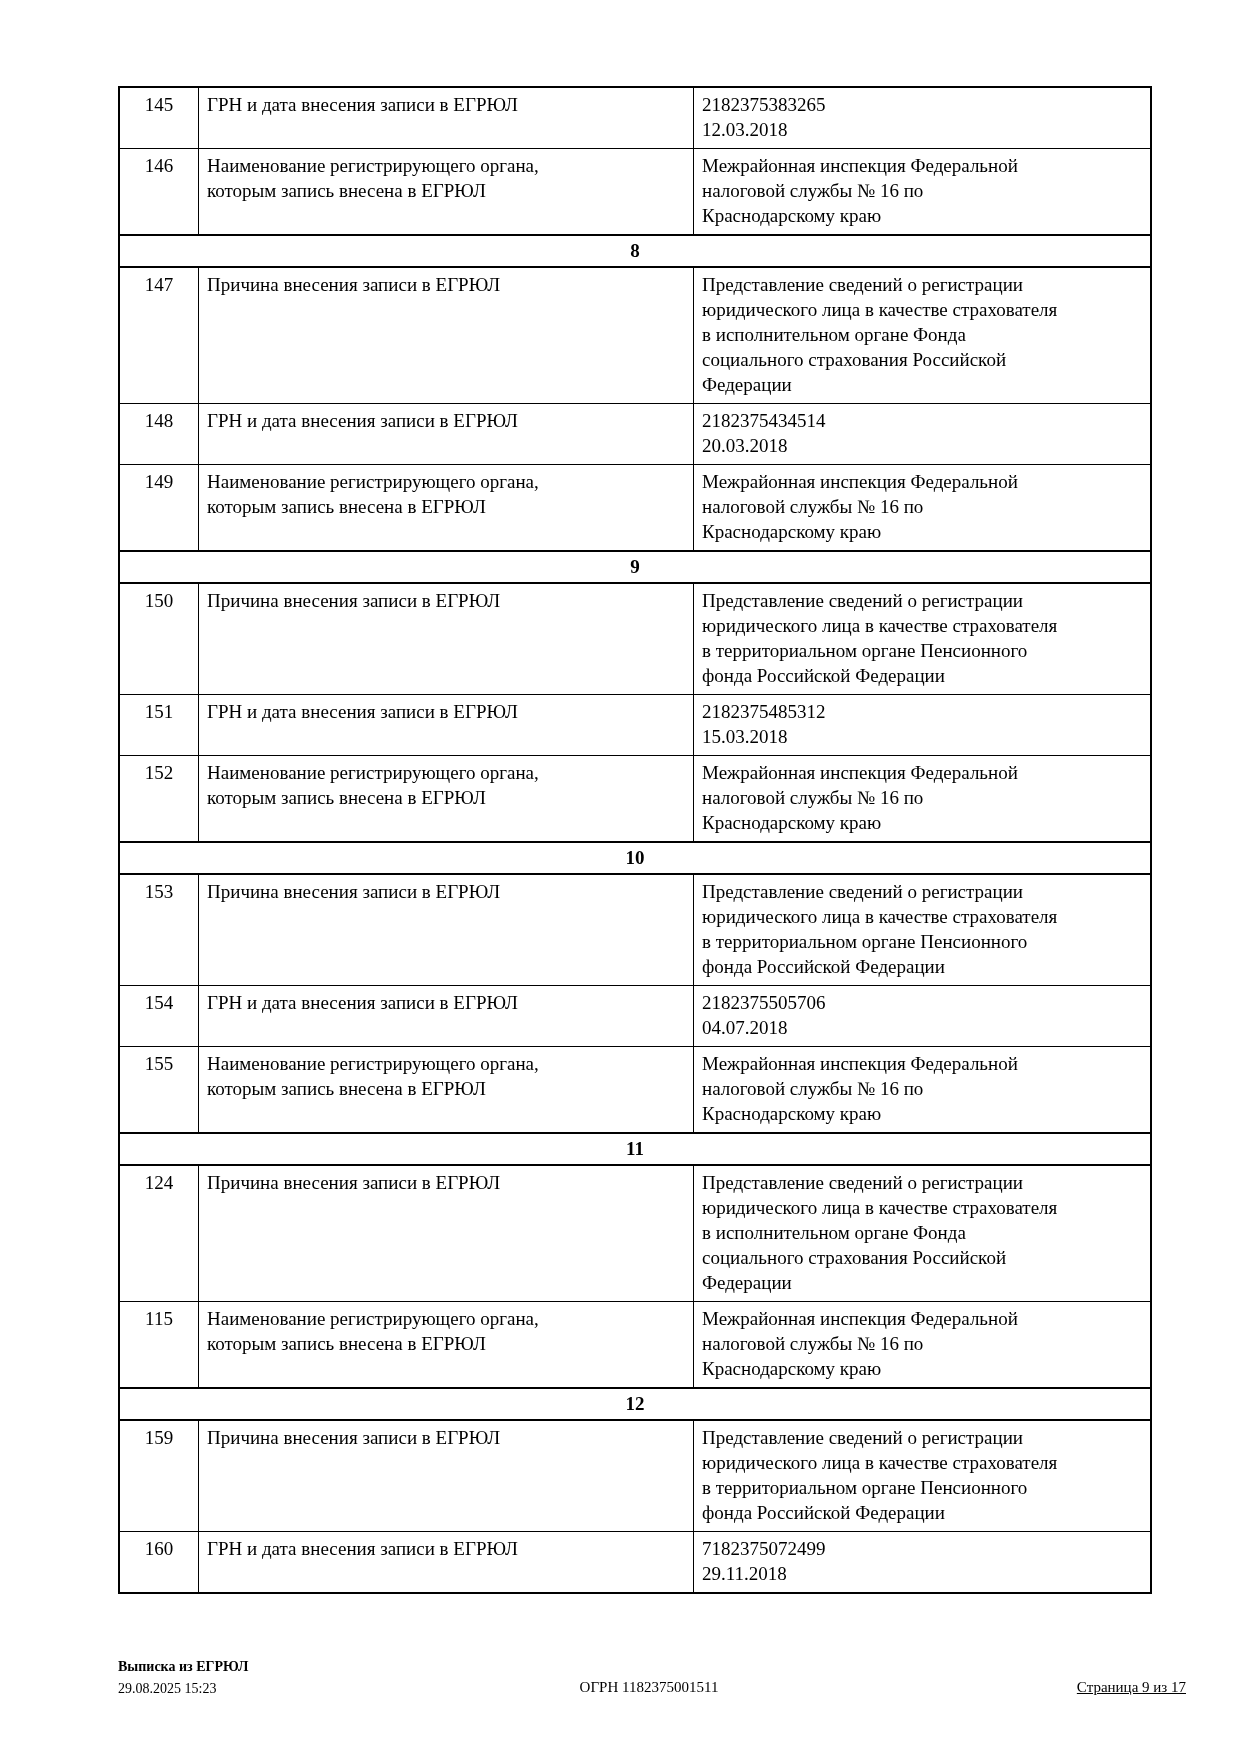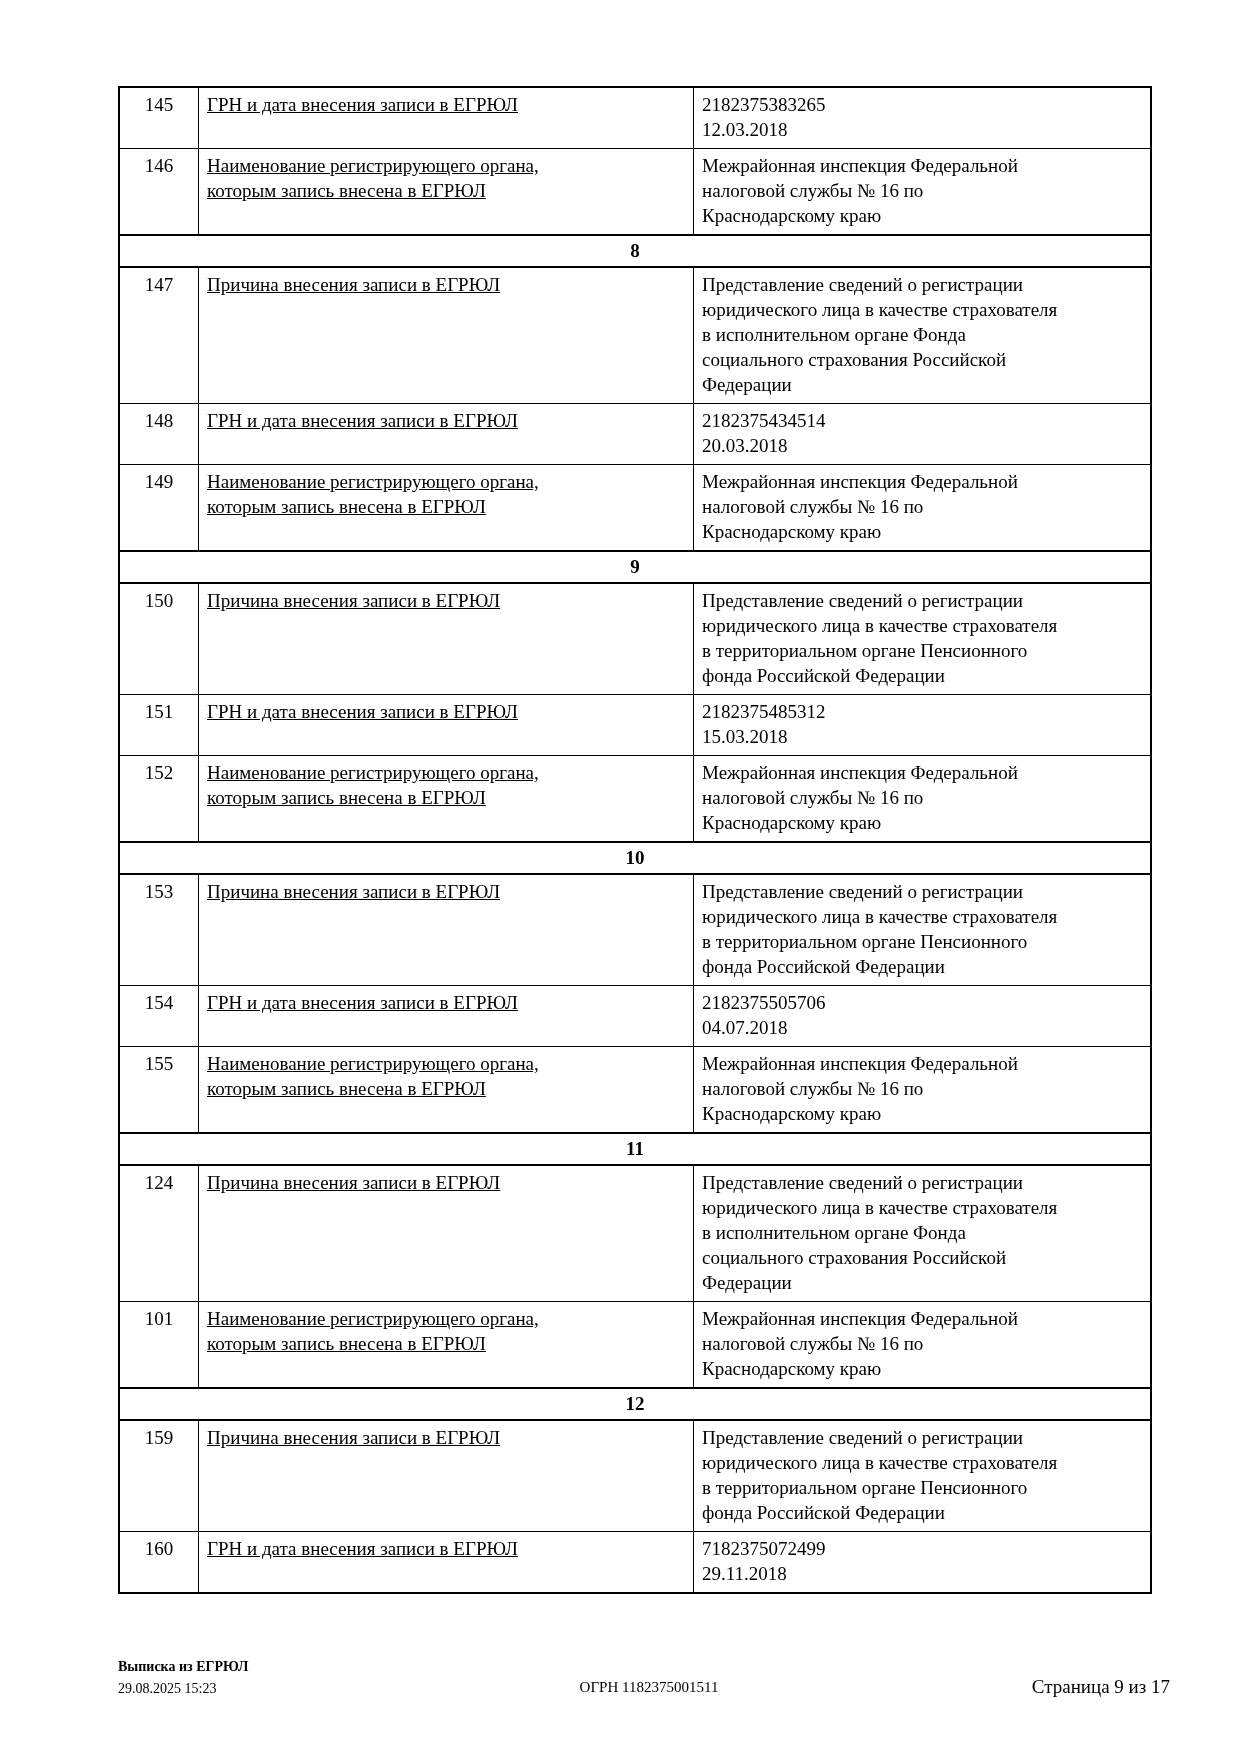--- a/index.html
+++ b/index.html
@@ -33,21 +33,20 @@
   }
   .records-table td.num {
     width: 74px;
     text-align: center;
     padding-left: 2px;
     padding-right: 2px;
   }
   .records-table td.label {
     width: 478px;
     white-space: pre-line;
-    text-decoration: underline;
   }
   .records-table td.value {
     white-space: pre-line;
   }
   .records-table tr.section-row td {
     border-top: 2px solid #000000;
     border-bottom: 2px solid #000000;
     text-align: center;
     font-weight: bold;
     padding: 2px 4px 3px 4px;
@@ -67,24 +66,25 @@
     position: absolute;
     left: 132px;
     top: 1676px;
     width: 1034px;
     text-align: center;
     font-size: 15px;
     line-height: 22px;
   }
   .footer-right {
     position: absolute;
-    right: 70px;
+    right: 54px;
     top: 1676px;
-    font-size: 19px;
+    font-size: 15px;
     line-height: 22px;
+    text-decoration: underline;
   }
 </style>
 </head>
 <body>
 
 <table class="records-table">
   <tbody>
       <tr>
         <td class="num">145</td>
         <td class="label">ГРН и дата внесения записи в ЕГРЮЛ</td>
@@ -181,21 +181,21 @@
       <tr>
         <td class="num">124</td>
         <td class="label">Причина внесения записи в ЕГРЮЛ</td>
         <td class="value">Представление сведений о регистрации
 юридического лица в качестве страхователя
 в исполнительном органе Фонда
 социального страхования Российской
 Федерации</td>
       </tr>
       <tr>
-        <td class="num">101</td>
+        <td class="num">115</td>
         <td class="label">Наименование регистрирующего органа,
 которым запись внесена в ЕГРЮЛ</td>
         <td class="value">Межрайонная инспекция Федеральной
 налоговой службы № 16 по
 Краснодарскому краю</td>
       </tr>
       <tr class="section-row">
         <td colspan="3">12</td>
       </tr>
       <tr>

